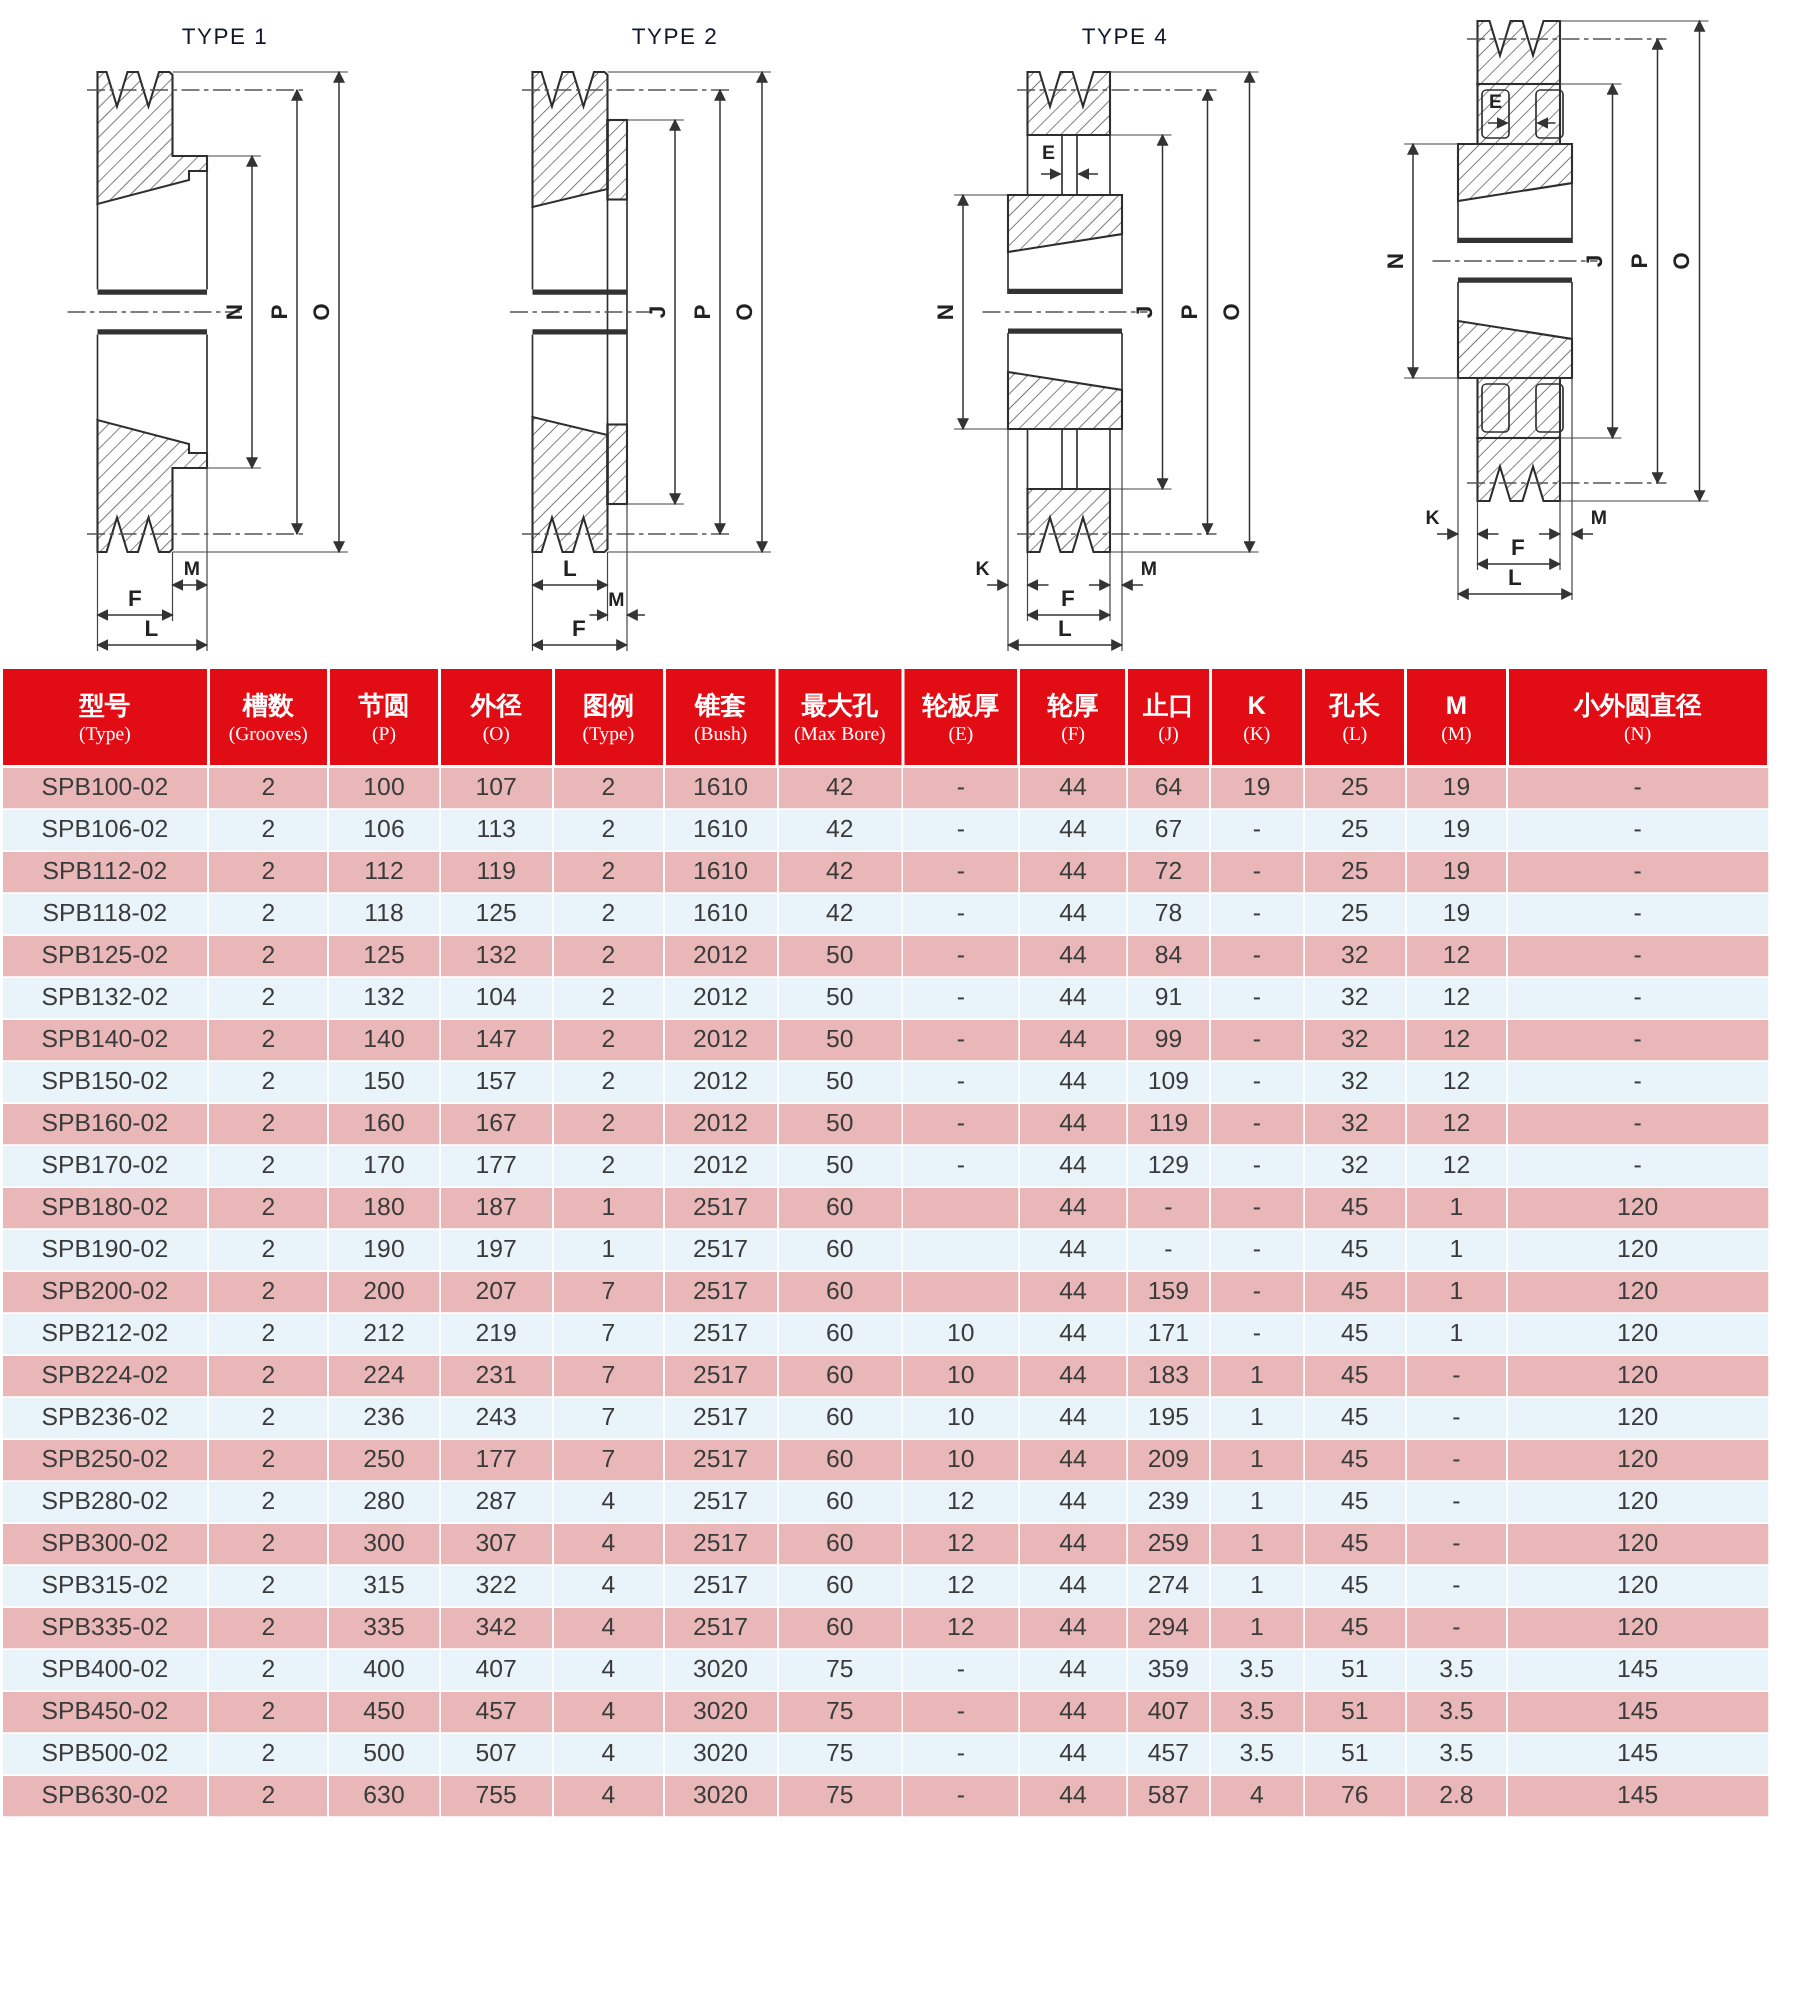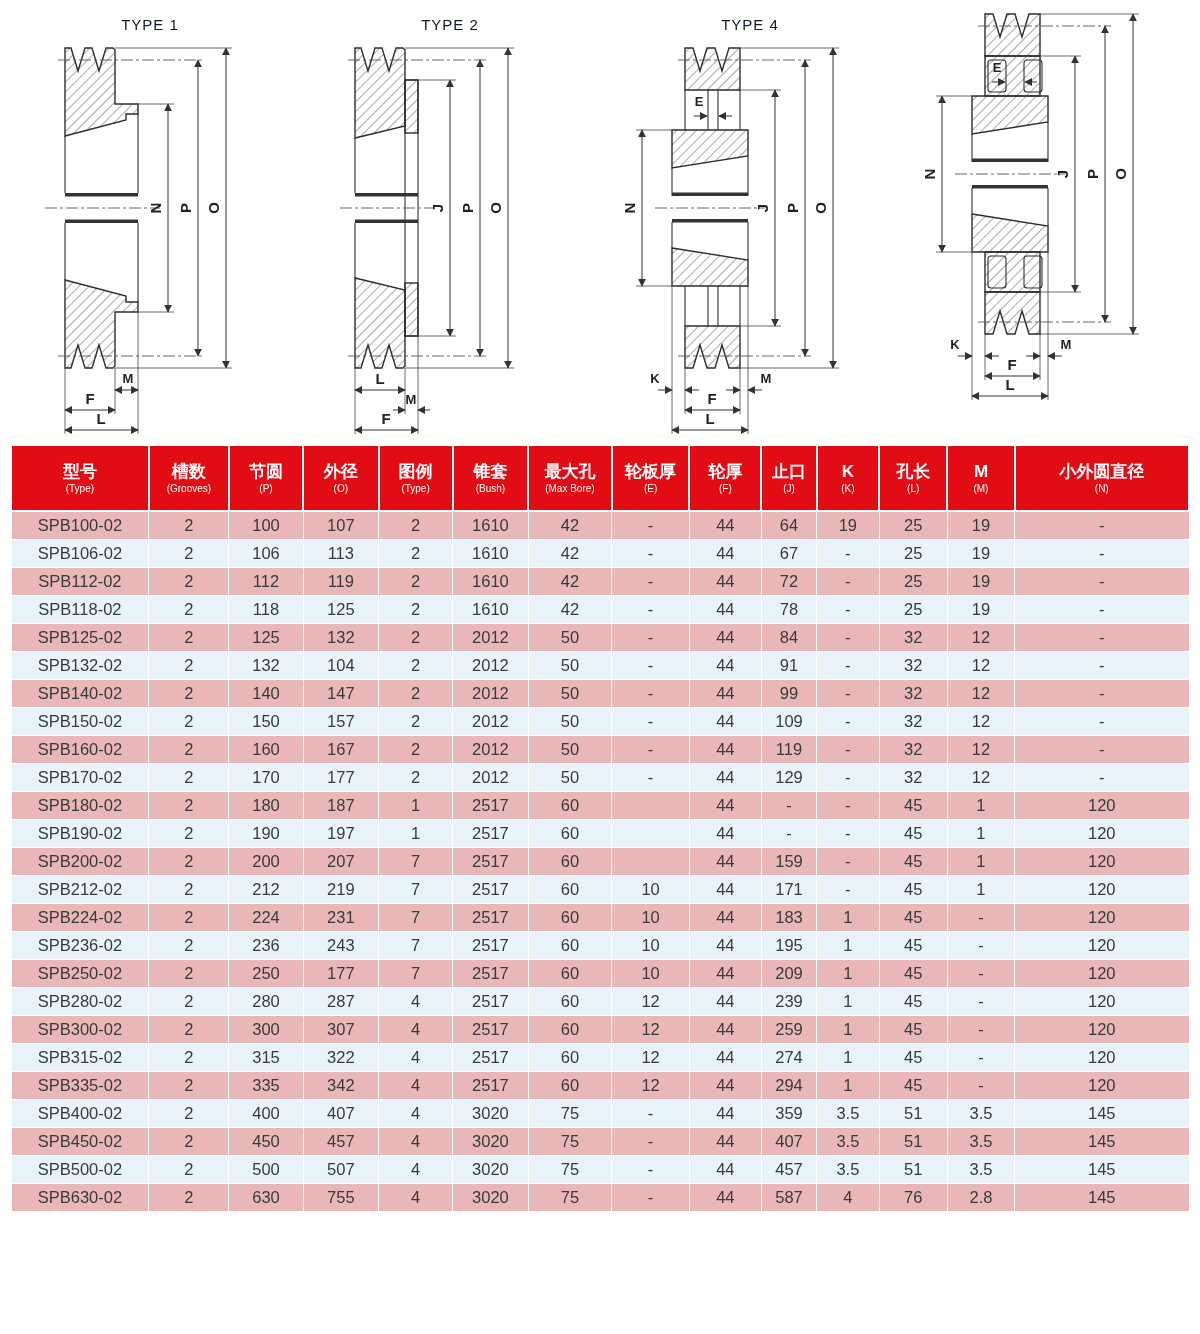--- a/index.html
+++ b/index.html
@@ -22,30 +22,30 @@
   .drawing svg{display:block;}
   .hatched{stroke:var(--line); stroke-width:1.4;}
   .inner{stroke:var(--line); stroke-width:1.1; fill:none;}
   .dim{stroke:#333; stroke-width:1; fill:none;}
   .ext{stroke:#444; stroke-width:0.8; fill:none;}
   .cl{stroke:#555; stroke-width:0.9; fill:none; stroke-dasharray:12 3 3 3;}
   .thick{fill:#333;}
   .dimtext{font:600 15px "Liberation Sans", sans-serif; fill:#222;}
   .dimtext.small{font:600 13px "Liberation Sans", sans-serif;}
   
-  .table-wrap{padding:0 10px;}
+  .table-wrap{padding:0 0;}
   table.spec{
     width:1180px; border-collapse:collapse; table-layout:fixed;
   }
   table.spec th{
     background:var(--header-bg); color:#fff; border:2px solid var(--grid);
     height:66px; vertical-align:middle; text-align:center; padding:2px 0;
   }
   table.spec th .zh{display:block; font-size:17px; font-weight:bold; line-height:1.25;}
-  table.spec th .en{display:block; font-size:10px; font-weight:normal; line-height:1.2;}
+  table.spec th .en{display:block; font-size:13px; font-weight:normal; line-height:1.2;font-family:Liberation Serif, serif;}
   table.spec td{
     border:1px solid var(--grid); height:28px; text-align:center;
     font-size:16.5px; color:#3a3a3a; vertical-align:middle; overflow:hidden; white-space:nowrap;
   }
   table.spec tbody tr:nth-child(odd) td{background:var(--row-pink);}
   table.spec tbody tr:nth-child(even) td{background:var(--row-blue);}
   col.c0{width:11.7%} col.c1{width:6.8%} col.c2{width:6.3%} col.c3{width:6.4%}
   col.c4{width:6.3%} col.c5{width:6.4%} col.c6{width:7.1%} col.c7{width:6.6%}
   col.c8{width:6.1%} col.c9{width:4.7%} col.c10{width:5.3%} col.c11{width:5.8%}
   col.c12{width:5.7%} col.c13{width:14.8%}

